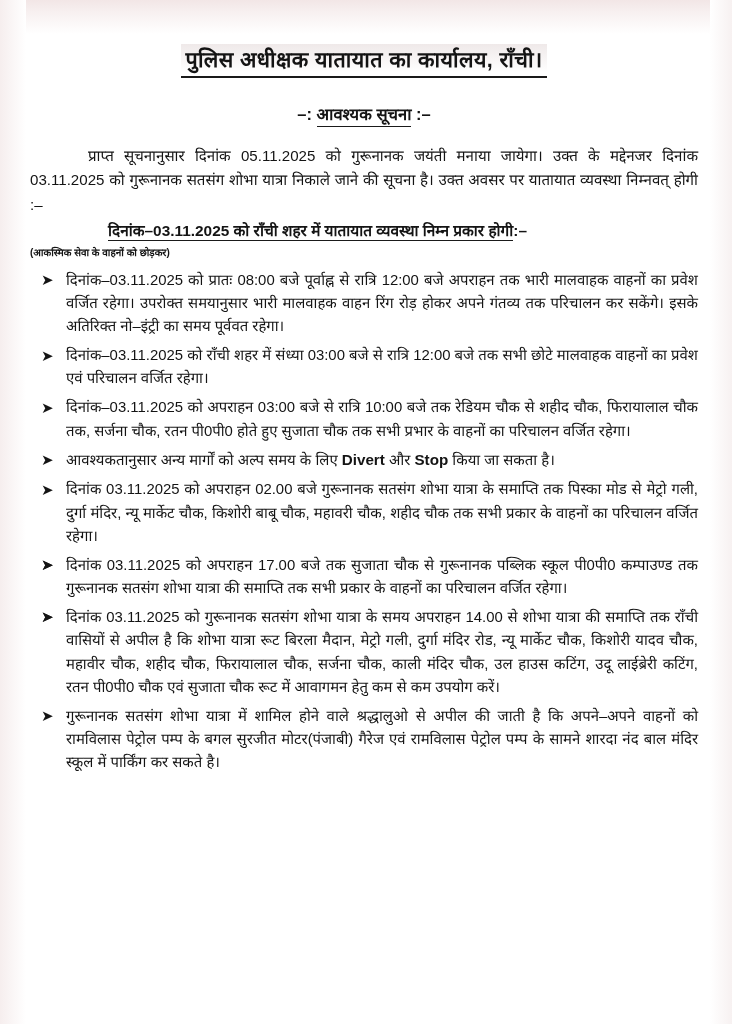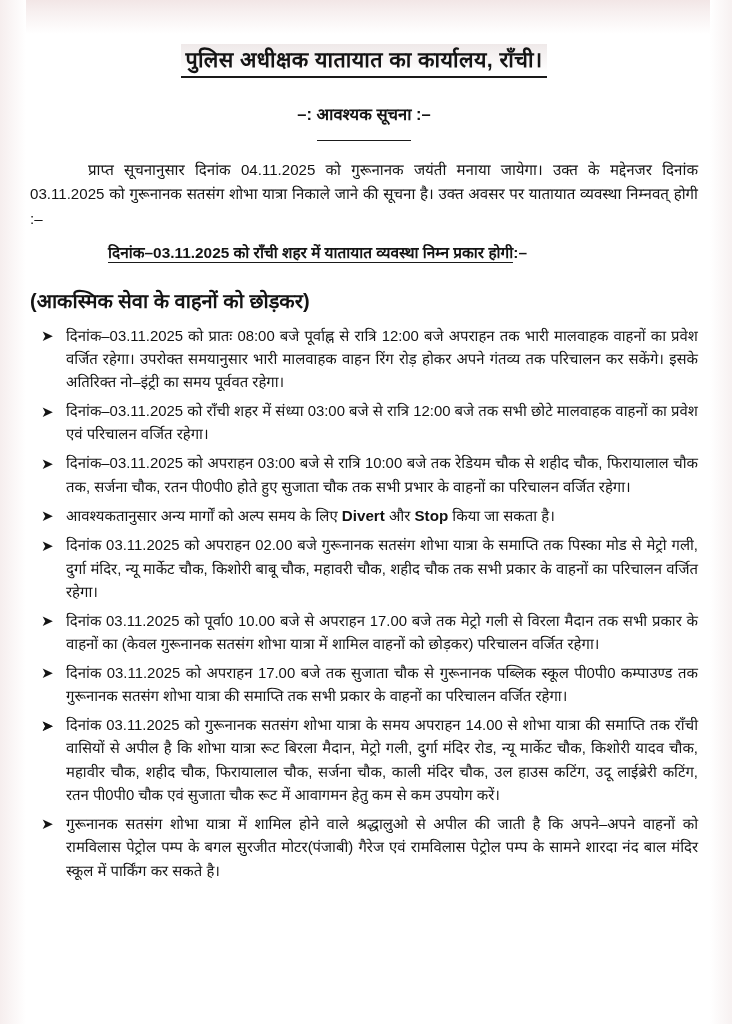--- a/index.html
+++ b/index.html
@@ -64,51 +64,51 @@
 
   .subtitle {
     text-align: center;
     font-size: 16.5px;
     margin: 22px 0 0 0;
     font-weight: 600;
   }
   .subtitle-inner {
     display: inline-block;
     border-bottom: 1.4px solid #1a1a1a;
-    padding-bottom: 15px;
+    padding-bottom: 1px;
   }
   .subtitle-dash {
     border-bottom: none;
     font-weight: 600;
   }
 
   .intro {
     margin: 17px 0 0 0;
     font-size: 15.1px;
     line-height: 1.62;
     text-align: justify;
     text-justify: inter-word;
     text-indent: 58px;
   }
 
   .section-heading {
-    margin: 10px 0 0 0;
+    margin: 2px 0 0 0;
     font-size: 15.4px;
     line-height: 1.58;
     font-weight: 600;
     text-indent: 78px;
   }
   .section-heading .u {
     border-bottom: 1.5px solid #1a1a1a;
     padding-bottom: 1px;
   }
   .section-sub {
-    font-size: 20px;
+    font-size: 10px;
     line-height: 1.5;
-    margin: 20px 0 0 0;
+    margin: 1px 0 0 0;
     font-weight: 600;
   }
 
   ul.rules {
     list-style: none;
     margin: 9px 0 0 0;
     padding: 0 0 0 8px;
   }
   ul.rules > li {
     position: relative;
@@ -144,21 +144,21 @@
   <div class="doc-title">
     <span class="doc-title-inner">पुलिस अधीक्षक यातायात का कार्यालय, राँची।</span>
   </div>
 
   <div class="subtitle">
     <span class="subtitle-dash">–:</span>
     <span class="subtitle-inner">आवश्यक सूचना</span>
     <span class="subtitle-dash">:–</span>
   </div>
 
-  <p class="intro">प्राप्त सूचनानुसार दिनांक 04.11.2025 को गुरूनानक जयंती मनाया जायेगा। उक्त के मद्देनजर दिनांक 03.11.2025 को गुरूनानक सतसंग शोभा यात्रा निकाले जाने की सूचना है। उक्त अवसर पर यातायात व्यवस्था निम्नवत् होगी :–</p>
+  <p class="intro">प्राप्त सूचनानुसार दिनांक 05.11.2025 को गुरूनानक जयंती मनाया जायेगा। उक्त के मद्देनजर दिनांक 03.11.2025 को गुरूनानक सतसंग शोभा यात्रा निकाले जाने की सूचना है। उक्त अवसर पर यातायात व्यवस्था निम्नवत् होगी :–</p>
 
   <p class="section-heading">
     <span class="u">दिनांक–03.11.2025 को राँची शहर में यातायात व्यवस्था निम्न प्रकार होगी</span><span>:–</span>
   </p>
   <p class="section-sub">(आकस्मिक सेवा के वाहनों को छोड़कर)</p>
 
   <ul class="rules">
 
     <li>
       <span class="bullet-arrow">➤</span>
@@ -180,21 +180,20 @@
       <span>आवश्यकतानुसार अन्य मार्गों को अल्प समय के लिए </span><b class="en">Divert</b><span> और </span><b class="en">Stop</b><span> किया जा सकता है।</span>
     </li>
 
     <li>
       <span class="bullet-arrow">➤</span>
       <span>दिनांक 03.11.2025 को अपराहन 02.00 बजे गुरूनानक सतसंग शोभा यात्रा के समाप्ति तक पिस्का मोड से मेट्रो गली, दुर्गा मंदिर, न्यू मार्केट चौक, किशोरी बाबू चौक, महावरी चौक, शहीद चौक तक सभी प्रकार के वाहनों का परिचालन वर्जित रहेगा।</span>
     </li>
 
     <li>
       <span class="bullet-arrow">➤</span>
-      <span>दिनांक 03.11.2025 को पूर्वा0 10.00 बजे से अपराहन 17.00 बजे तक मेट्रो गली से विरला मैदान तक सभी प्रकार के वाहनों का (केवल गुरूनानक सतसंग शोभा यात्रा में शामिल वाहनों को छोड़कर) परिचालन वर्जित रहेगा।</span>
     </li>
 
     <li>
       <span class="bullet-arrow">➤</span>
       <span>दिनांक 03.11.2025 को अपराहन 17.00 बजे तक सुजाता चौक से गुरूनानक पब्लिक स्कूल पी0पी0 कम्पाउण्ड तक गुरूनानक सतसंग शोभा यात्रा की समाप्ति तक सभी प्रकार के वाहनों का परिचालन वर्जित रहेगा।</span>
     </li>
 
     <li>
       <span class="bullet-arrow">➤</span>
     </li>

